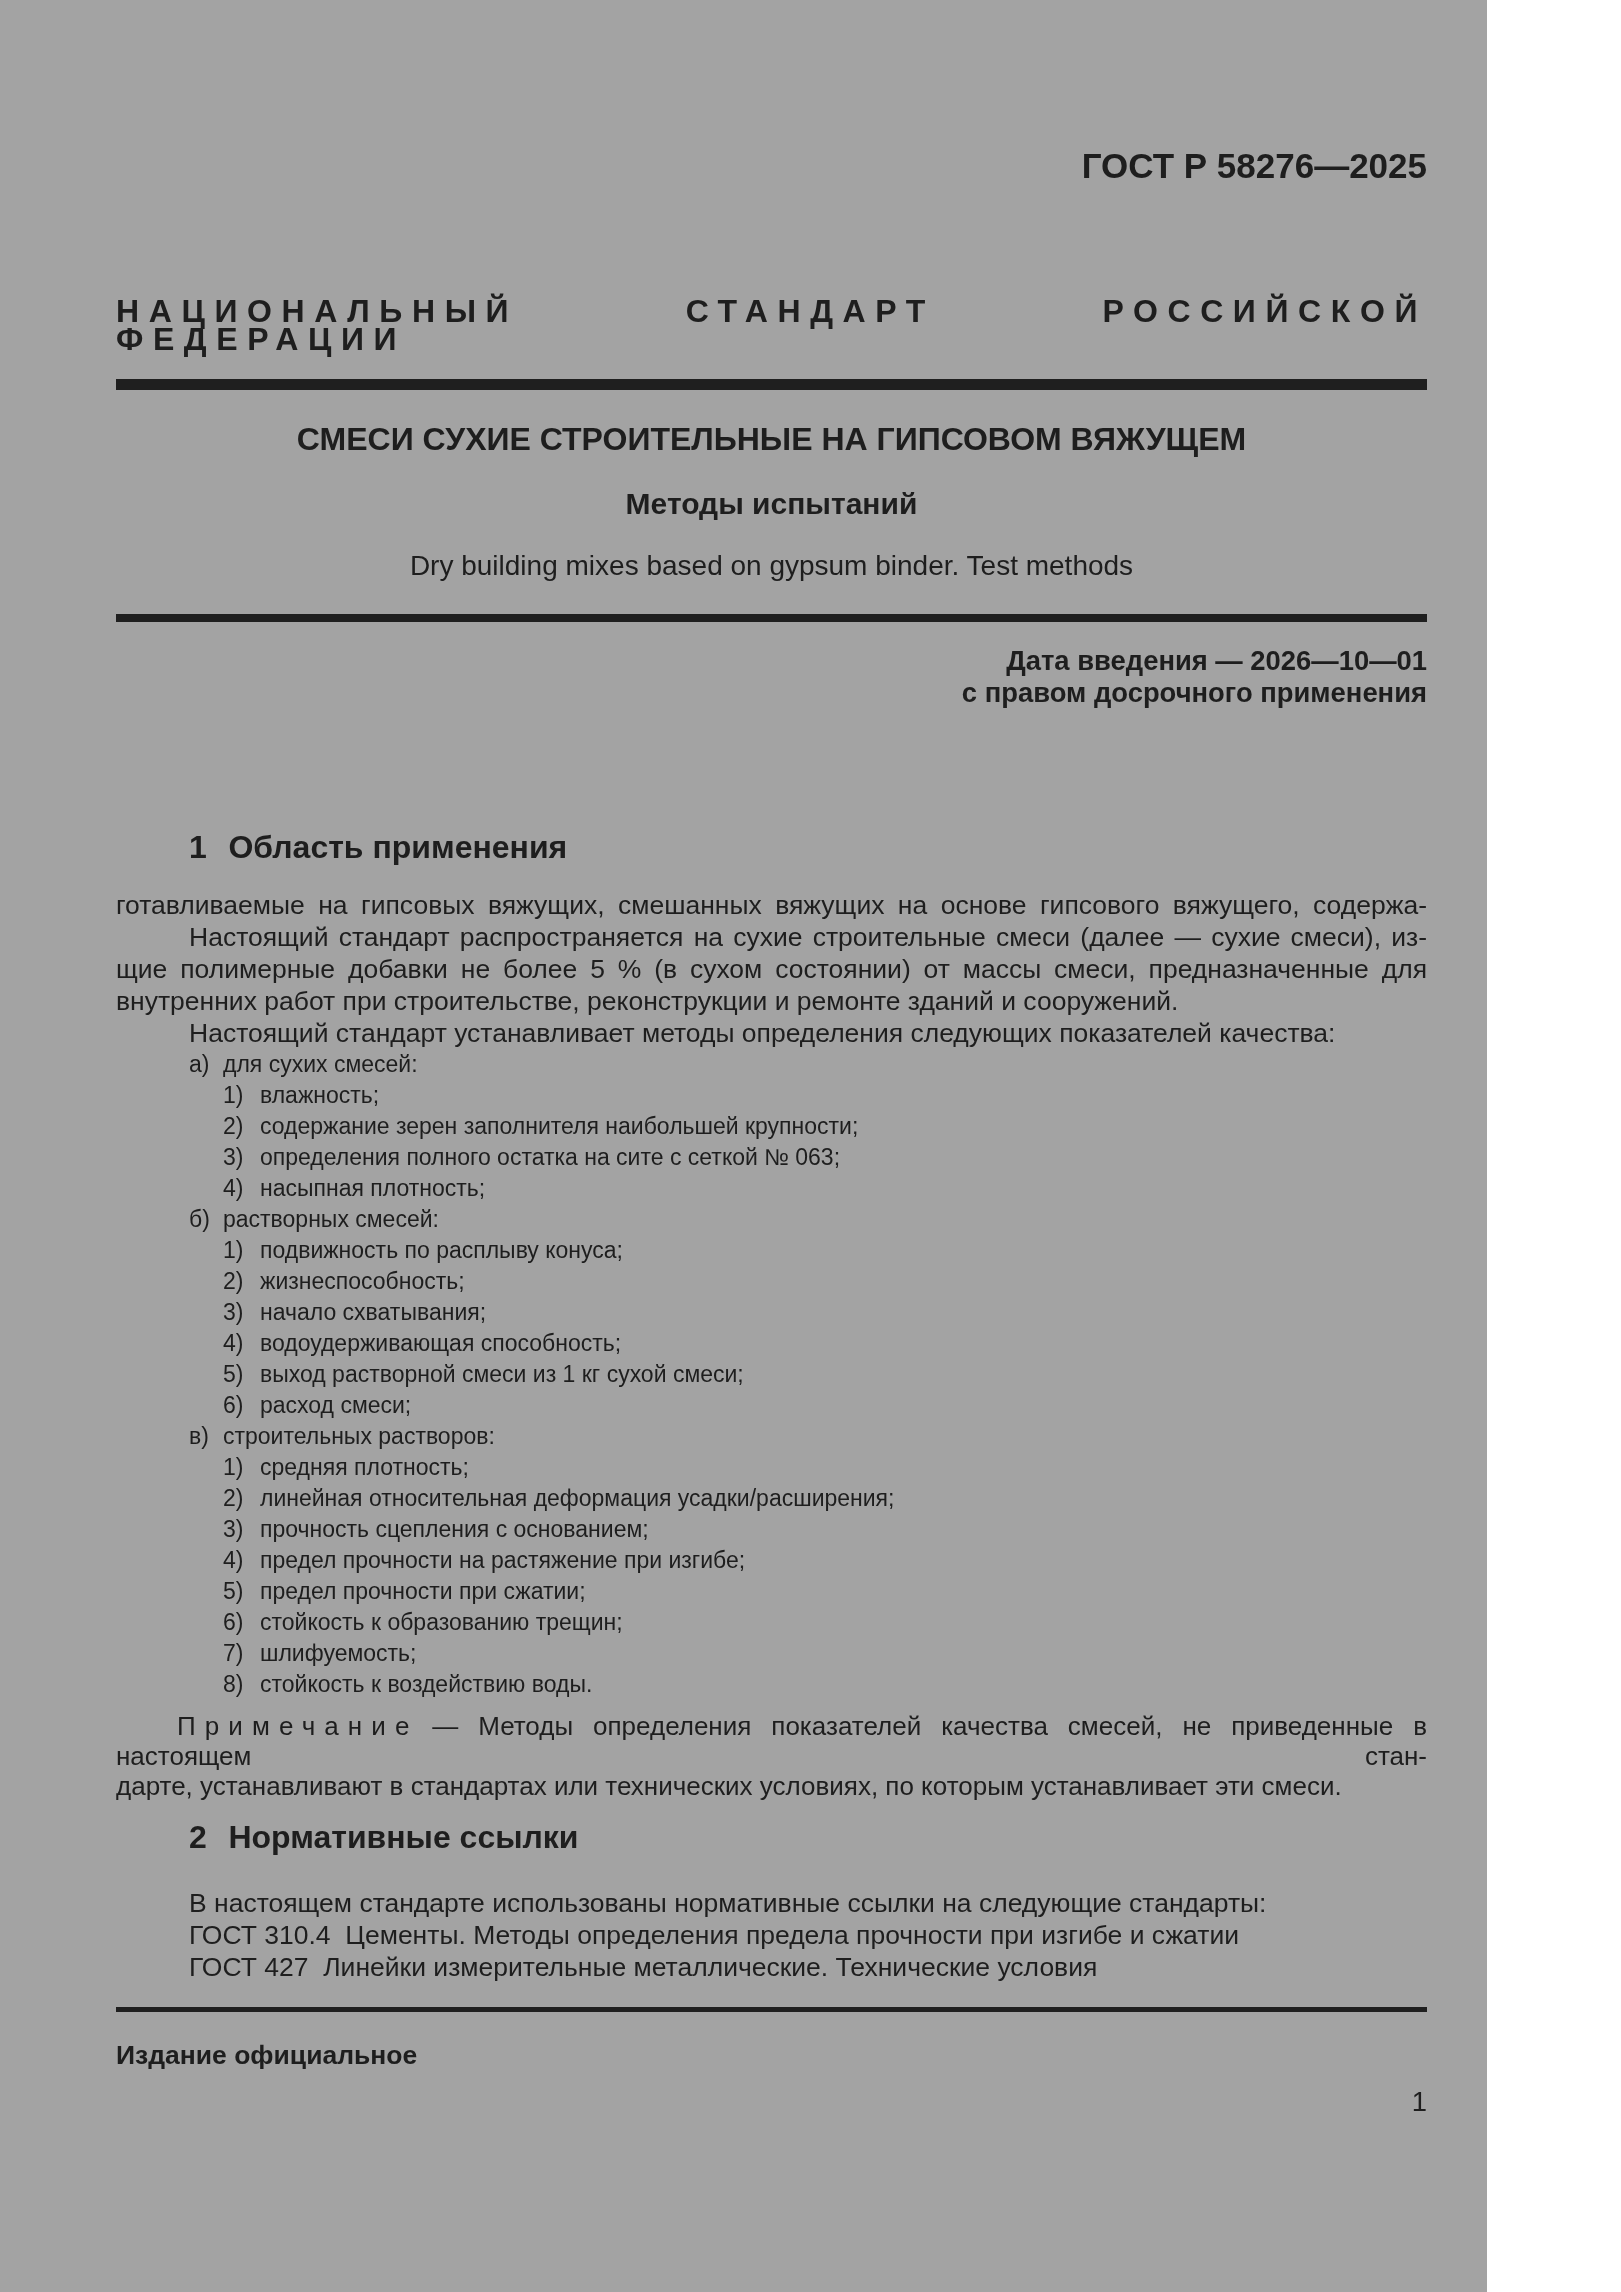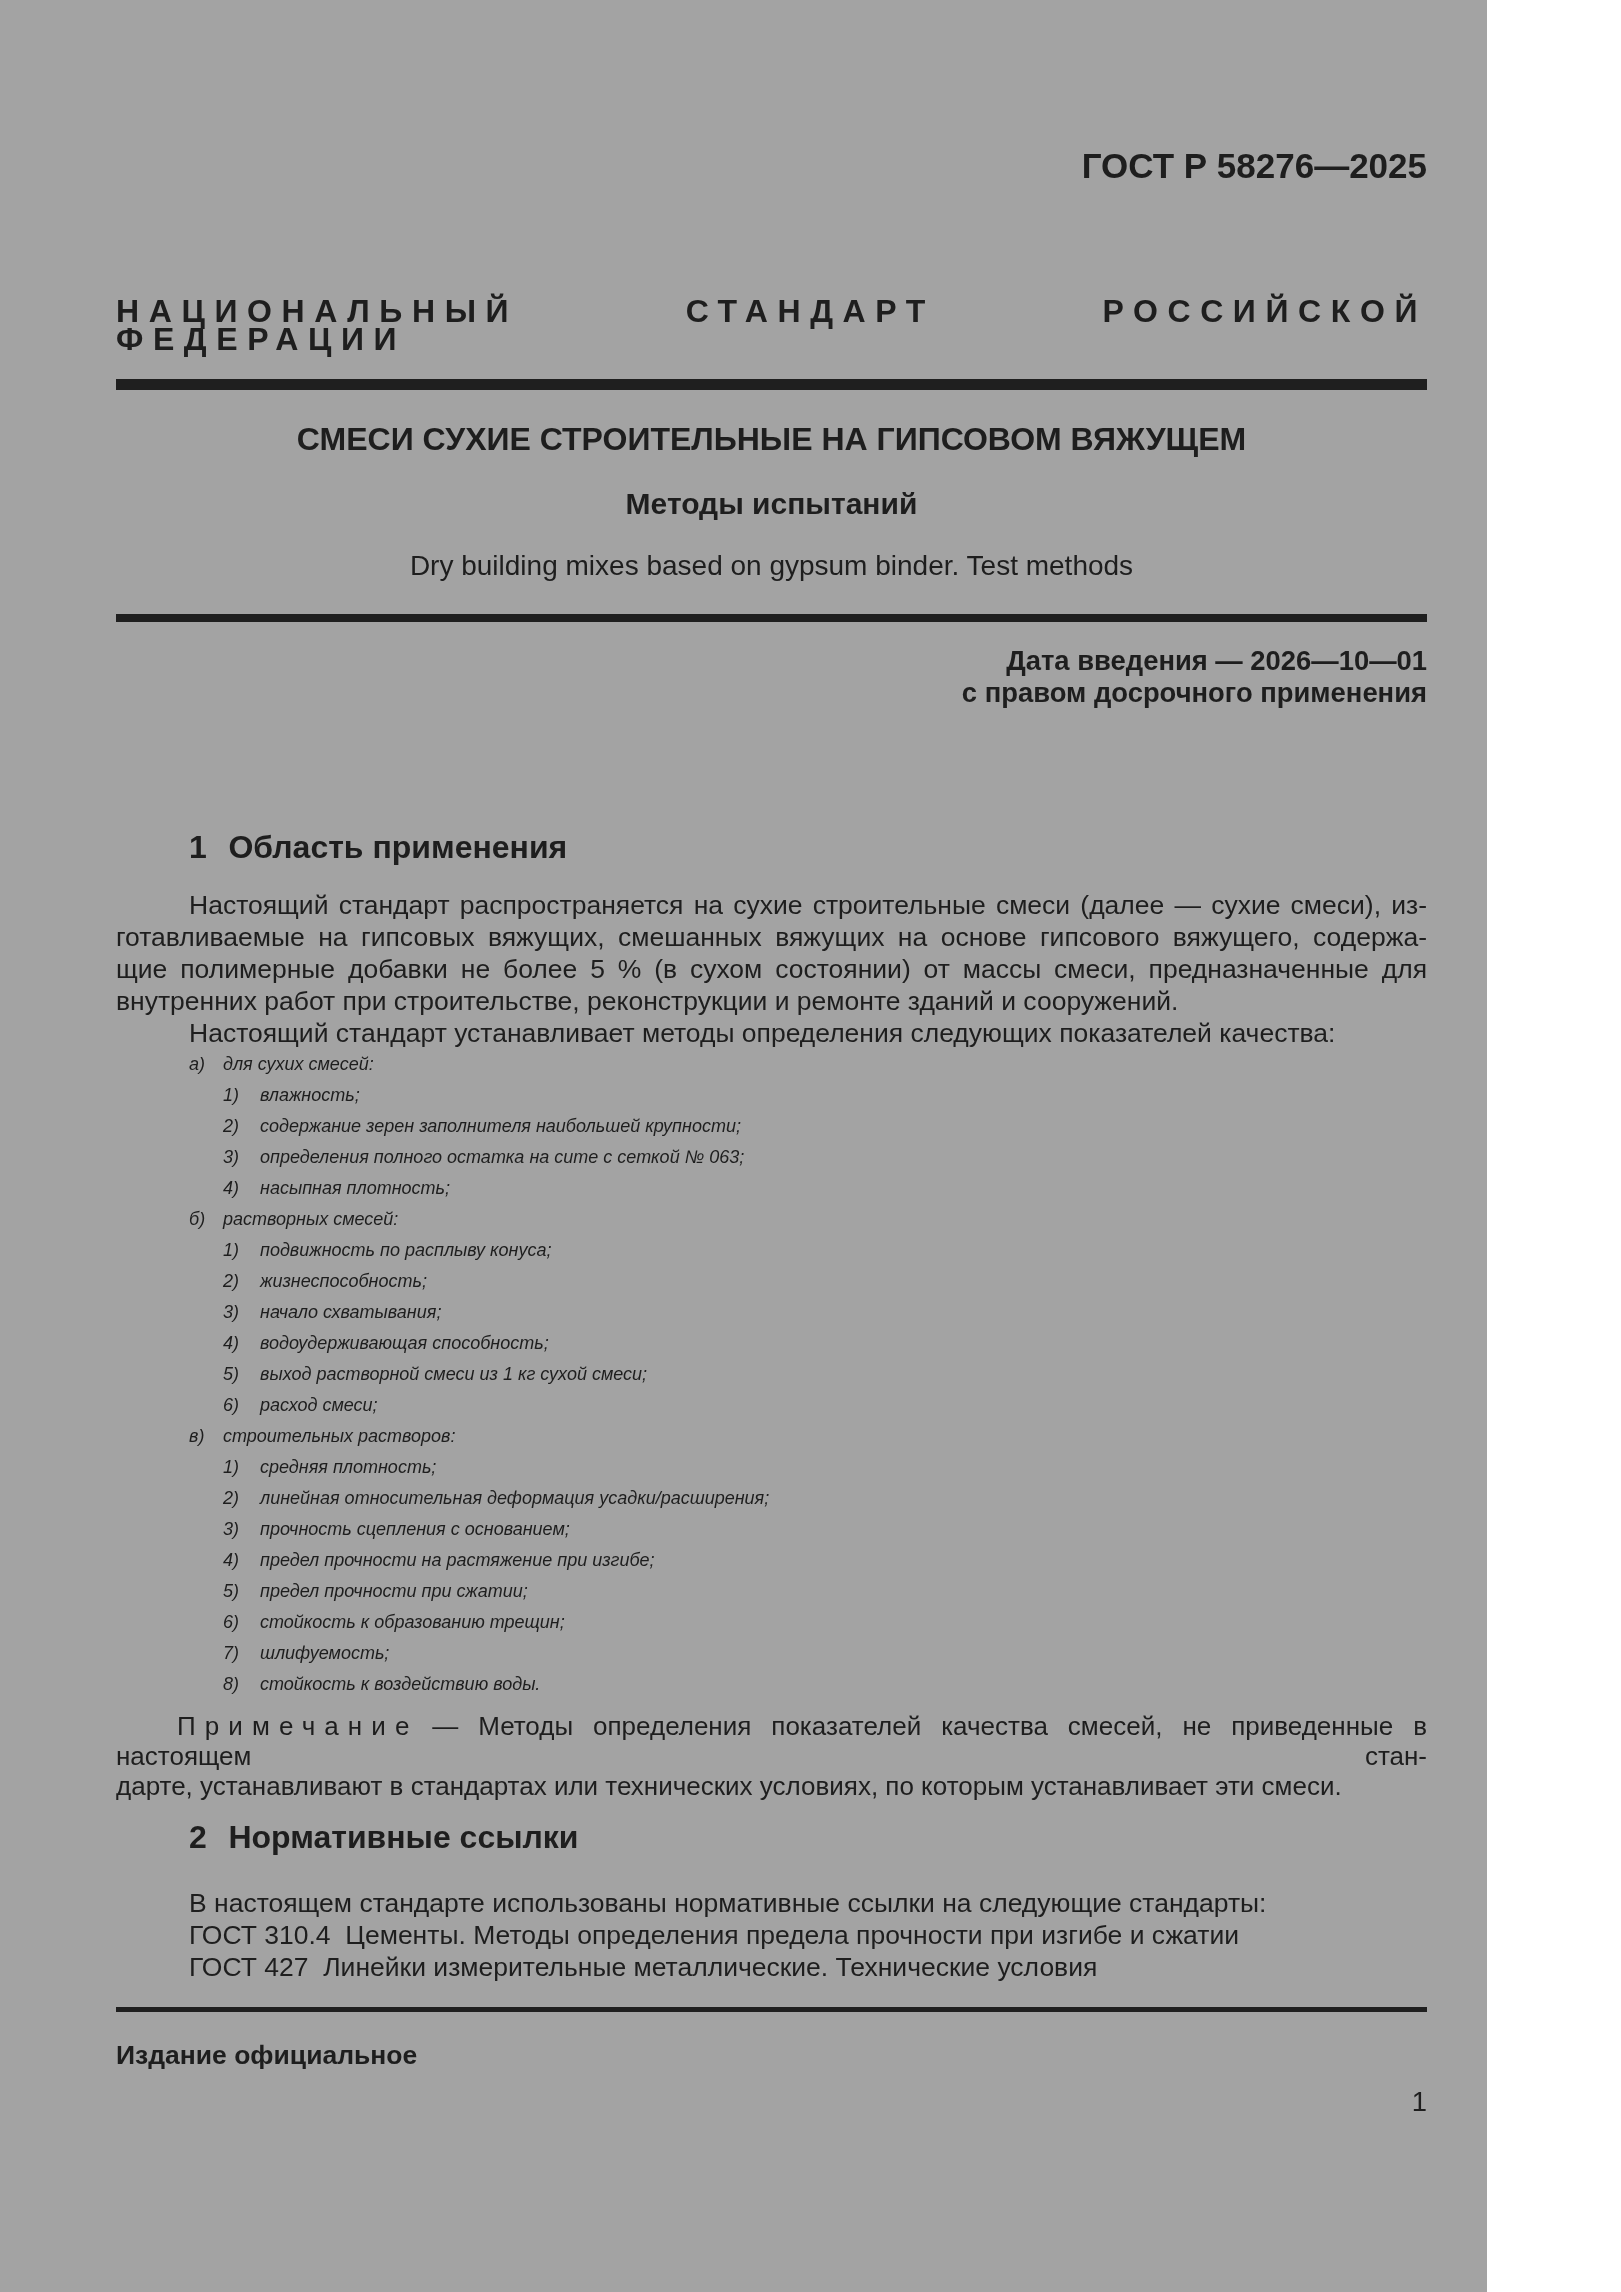--- a/index.html
+++ b/index.html
@@ -33,21 +33,21 @@
   #sec1-h{margin-top:120px;}
   #sec2-h{margin-top:18.6px;}
 
   .para{font-size:26.5px;line-height:32px;}
   .p1{margin-top:23.5px;}
   .p1 .line{text-align:justify;text-align-last:justify;}
   .p1 .line.first{text-indent:73px;}
   .p1 .line.last{text-align:left;text-align-last:auto;}
   .p2{text-indent:73px;}
 
-  .qlist{font-size:18px;font-style:italic;}
+  .qlist{font-size:23px;}
   .qlist .row{line-height:31px;}
   .qlist .lbl{display:inline-block;}
   .qlist .lvl-a{padding-left:73px;}
   .qlist .lvl-a .lbl{width:34px;}
   .qlist .lvl-n{padding-left:107px;}
   .qlist .lvl-n .lbl{width:37px;}
 
   .note{margin-top:10.8px;font-size:26px;line-height:30px;}
   .note .n1{text-indent:61px;text-align:justify;text-align-last:justify;}
   .note .note-label{letter-spacing:.35em;margin-right:13.7px;}
@@ -79,22 +79,22 @@
     <div class="date-block">
       <div>Дата введения — 2026—10—01</div>
       <div>с правом досрочного применения</div>
     </div>
 
     <div class="sec-h" id="sec1-h">
       <span class="sec-num">1</span><span>Область применения</span>
     </div>
 
     <div class="para p1">
-      <div class="line first">Настоящий стандарт распространяется на сухие строительные смеси (далее — сухие смеси), из-</div>
-        <div class="line">готавливаемые на гипсовых вяжущих, смешанных вяжущих на основе гипсового вяжущего, содержа-</div>
+      <div class="line">готавливаемые на гипсовых вяжущих, смешанных вяжущих на основе гипсового вяжущего, содержа-</div>
+        <div class="line first">Настоящий стандарт распространяется на сухие строительные смеси (далее — сухие смеси), из-</div>
         <div class="line">щие полимерные добавки не более 5 % (в сухом состоянии) от массы смеси, предназначенные для</div>
         <div class="line last">внутренних работ при строительстве, реконструкции и ремонте зданий и сооружений.</div>
     </div>
 
     <div class="para p2">Настоящий стандарт устанавливает методы определения следующих показателей качества:</div>
 
     <div class="qlist">
       <div class="row lvl-a first">
           <span class="lbl">а)</span><span>для сухих смесей:</span>
         </div>

